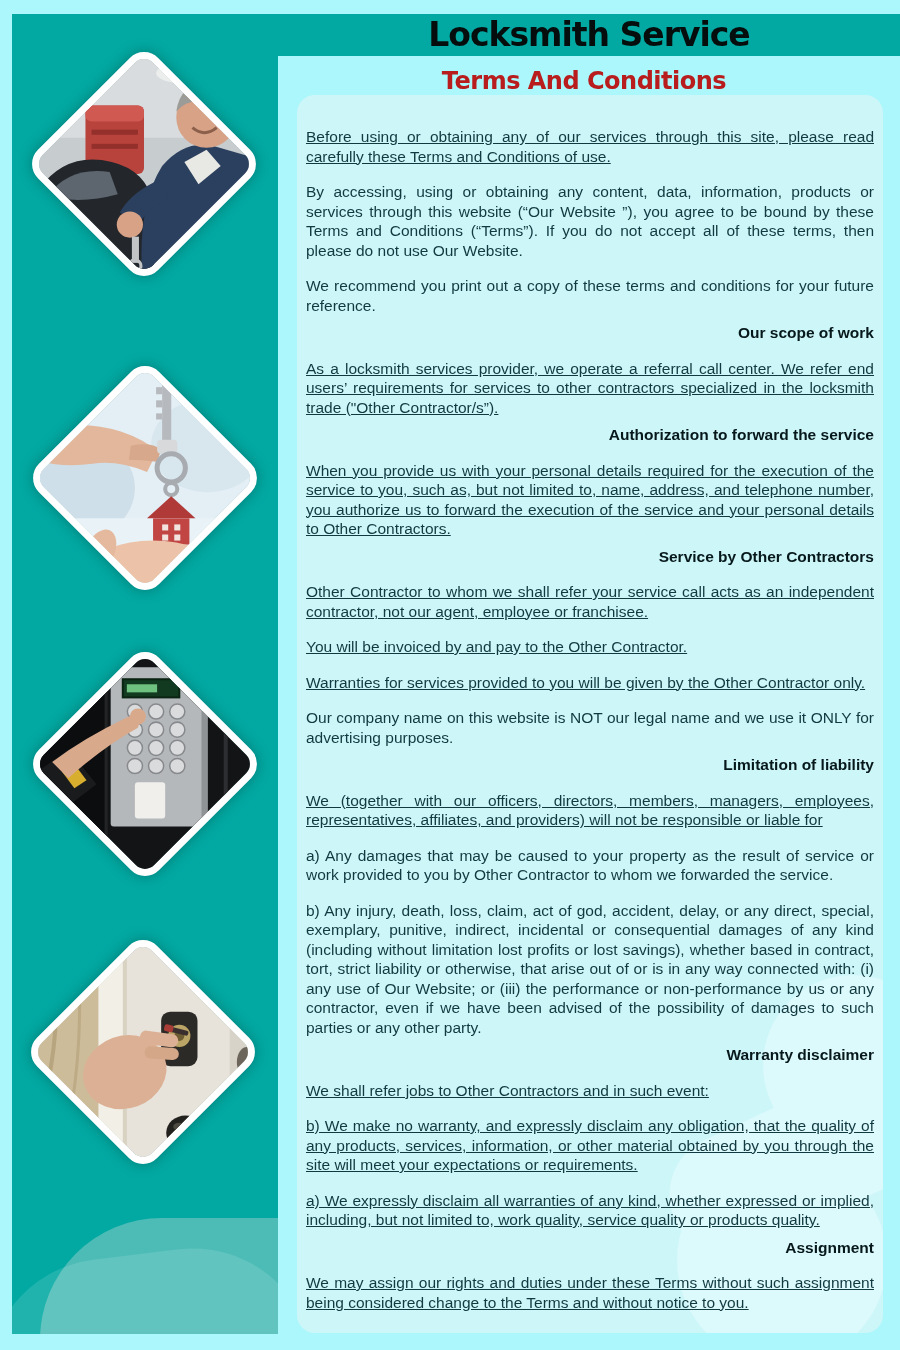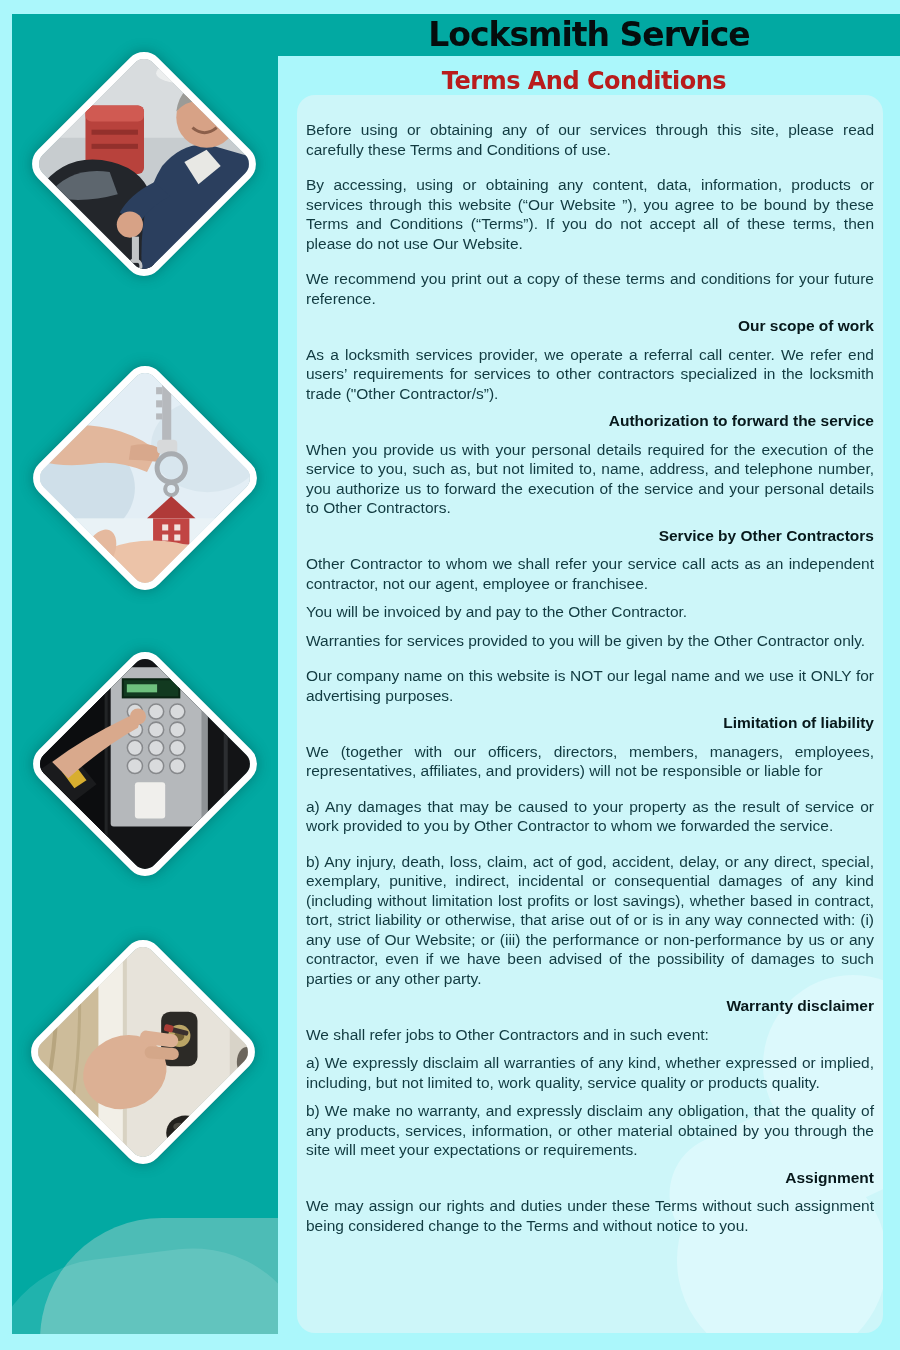--- a/index.html
+++ b/index.html
@@ -68,21 +68,21 @@
   .sw3{width:260px; height:120px; right:-40px; top:1010px; border-radius:60px; transform:rotate(-25deg);}
   .terms-body{
     position:absolute; left:0; top:0; right:0; bottom:0;
     padding:16px 9px 20px 9px; box-sizing:border-box;
     font-size:15.5px; line-height:19.5px; text-align:justify;
     color:var(--c-body_text,#113a40);
   }
   .terms-body p{margin:0;}
   .terms-body p.p{margin-top:16px;}
   .terms-body p.h{margin-top:8px; font-weight:bold; text-align:right; color:var(--c-heading_text,#07181b);}
-  .terms-body p.p0{margin-top:9px;}
+  .terms-body p.p0{margin-top:16px;text-decoration:underline;}
 </style>
 </head>
 <body>
 
 <div class="page">
 
   <div class="band"></div>
 
   <div class="sidebar">
 
@@ -224,20 +224,20 @@
         <p class="p0">Other Contractor to whom we shall refer your service call acts as an independent contractor, not our agent, employee or franchisee.</p>
         <p class="p0">You will be invoiced by and pay to the Other Contractor.</p>
         <p class="p0">Warranties for services provided to you will be given by the Other Contractor only.</p>
         <p class="p">Our company name on this website is NOT our legal name and we use it ONLY for advertising purposes.</p>
         <p class="h">Limitation of liability</p>
         <p class="p0">We (together with our officers, directors, members, managers, employees, representatives, affiliates, and providers) will not be responsible or liable for</p>
         <p class="p">a) Any damages that may be caused to your property as the result of service or work provided to you by Other Contractor to whom we forwarded the service.</p>
         <p class="p">b) Any injury, death, loss, claim, act of god, accident, delay, or any direct, special, exemplary, punitive, indirect, incidental or consequential damages of any kind (including without limitation lost profits or lost savings), whether based in contract, tort, strict liability or otherwise, that arise out of or is in any way connected with: (i) any use of Our Website; or (iii) the performance or non-performance by us or any contractor, even if we have been advised of the possibility of damages to such parties or any other party.</p>
         <p class="h">Warranty disclaimer</p>
         <p class="p0">We shall refer jobs to Other Contractors and in such event:</p>
+        <p class="p0">b) We make no warranty, and expressly disclaim any obligation, that the quality of any products, services, information, or other material obtained by you through the site will meet your expectations or requirements.</p>
         <p class="p0">a) We expressly disclaim all warranties of any kind, whether expressed or implied, including, but not limited to, work quality, service quality or products quality.</p>
-        <p class="p0">b) We make no warranty, and expressly disclaim any obligation, that the quality of any products, services, information, or other material obtained by you through the site will meet your expectations or requirements.</p>
         <p class="h">Assignment</p>
         <p class="p0">We may assign our rights and duties under these Terms without such assignment being considered change to the Terms and without notice to you.</p>
       </div>
   </div>
 
 </div>
 
 </body></html>

